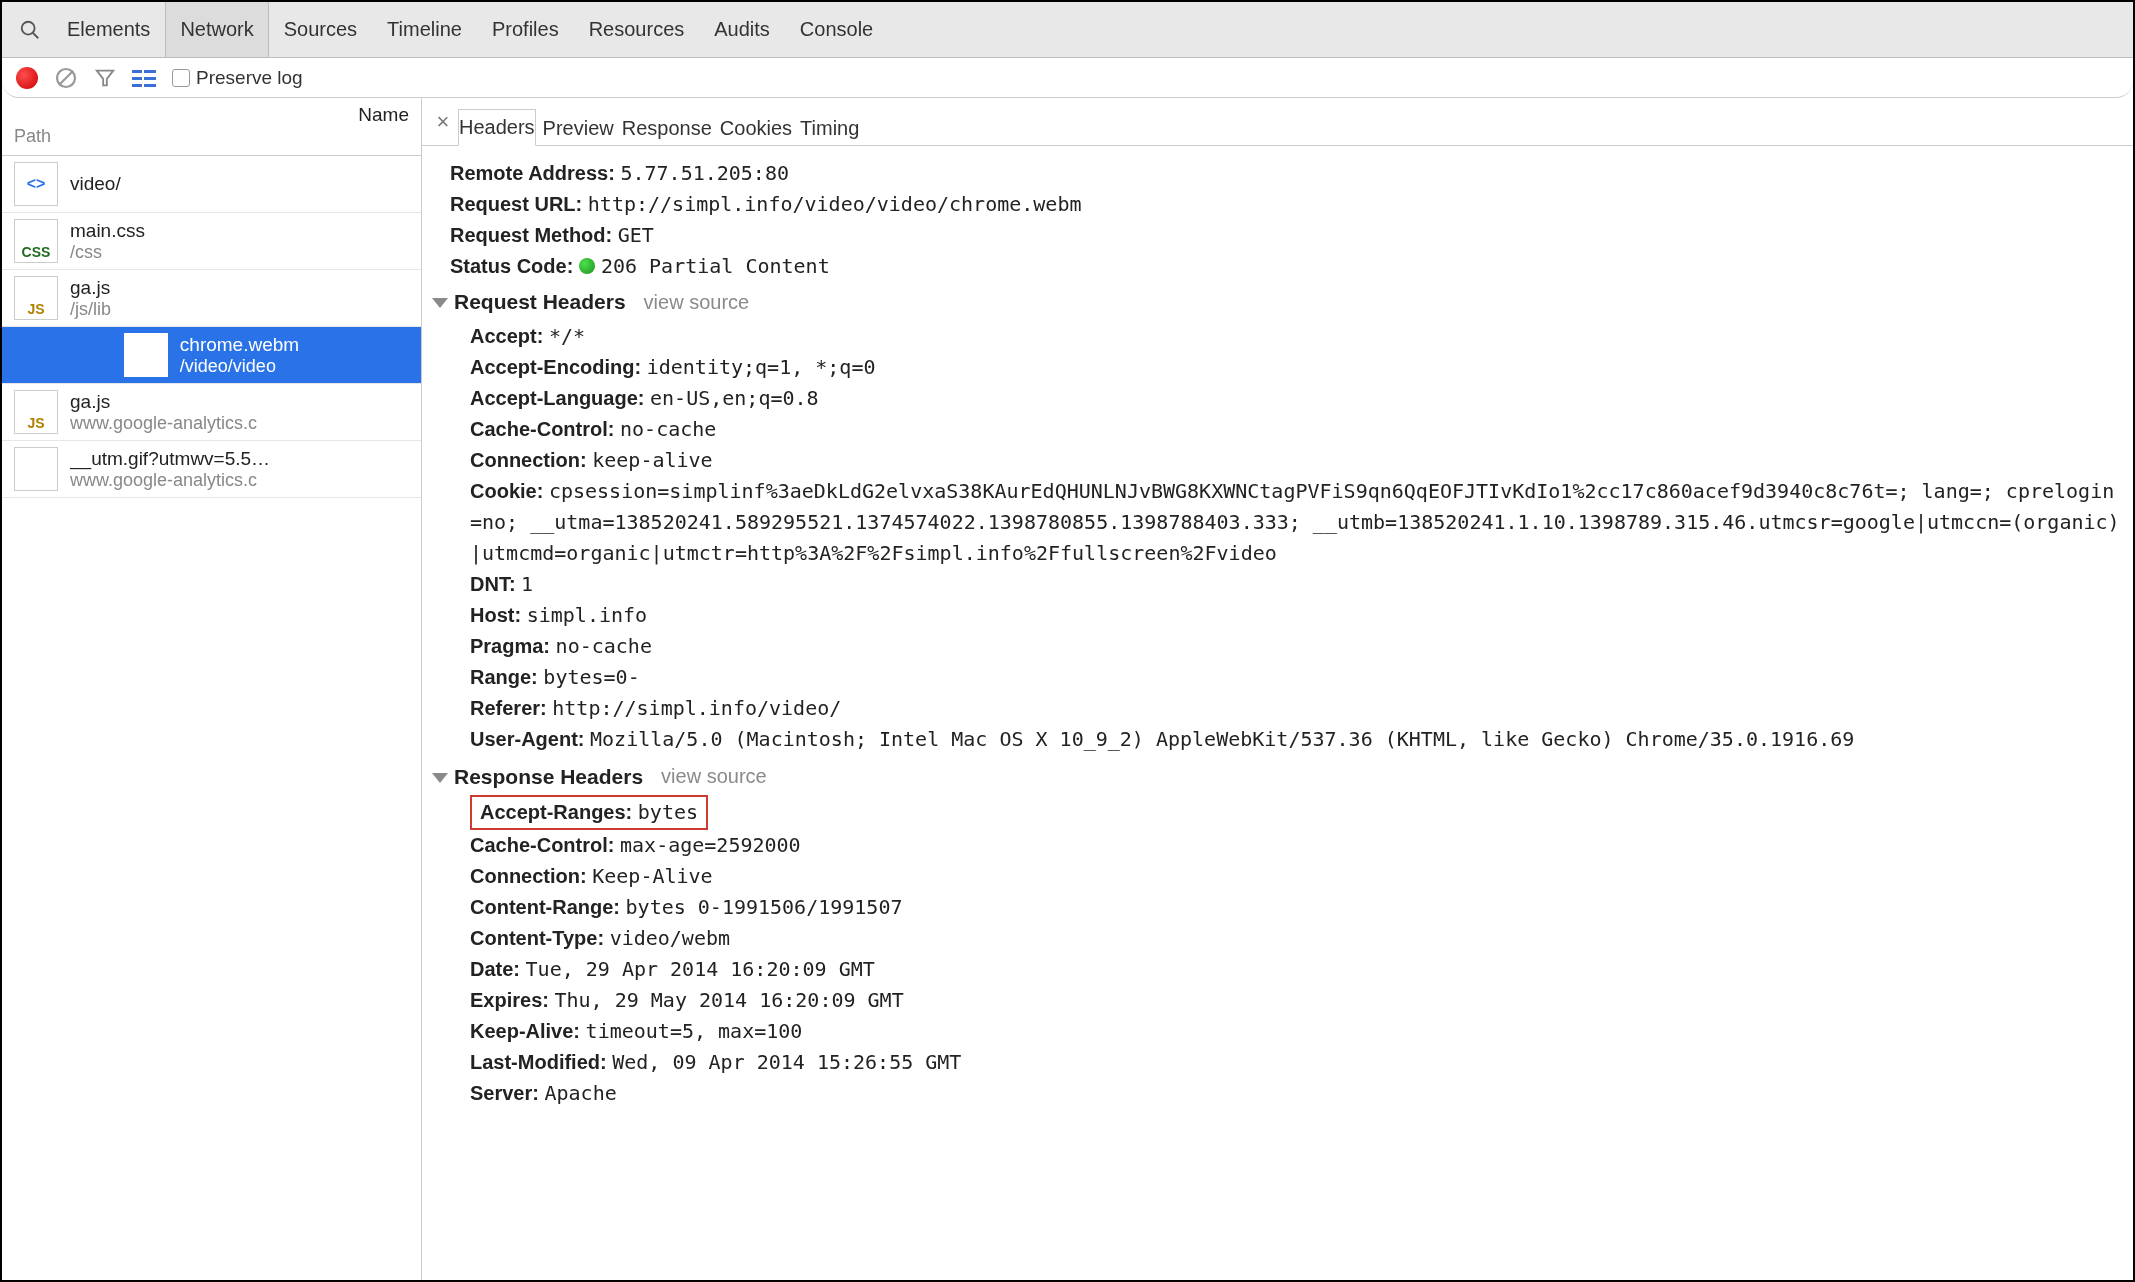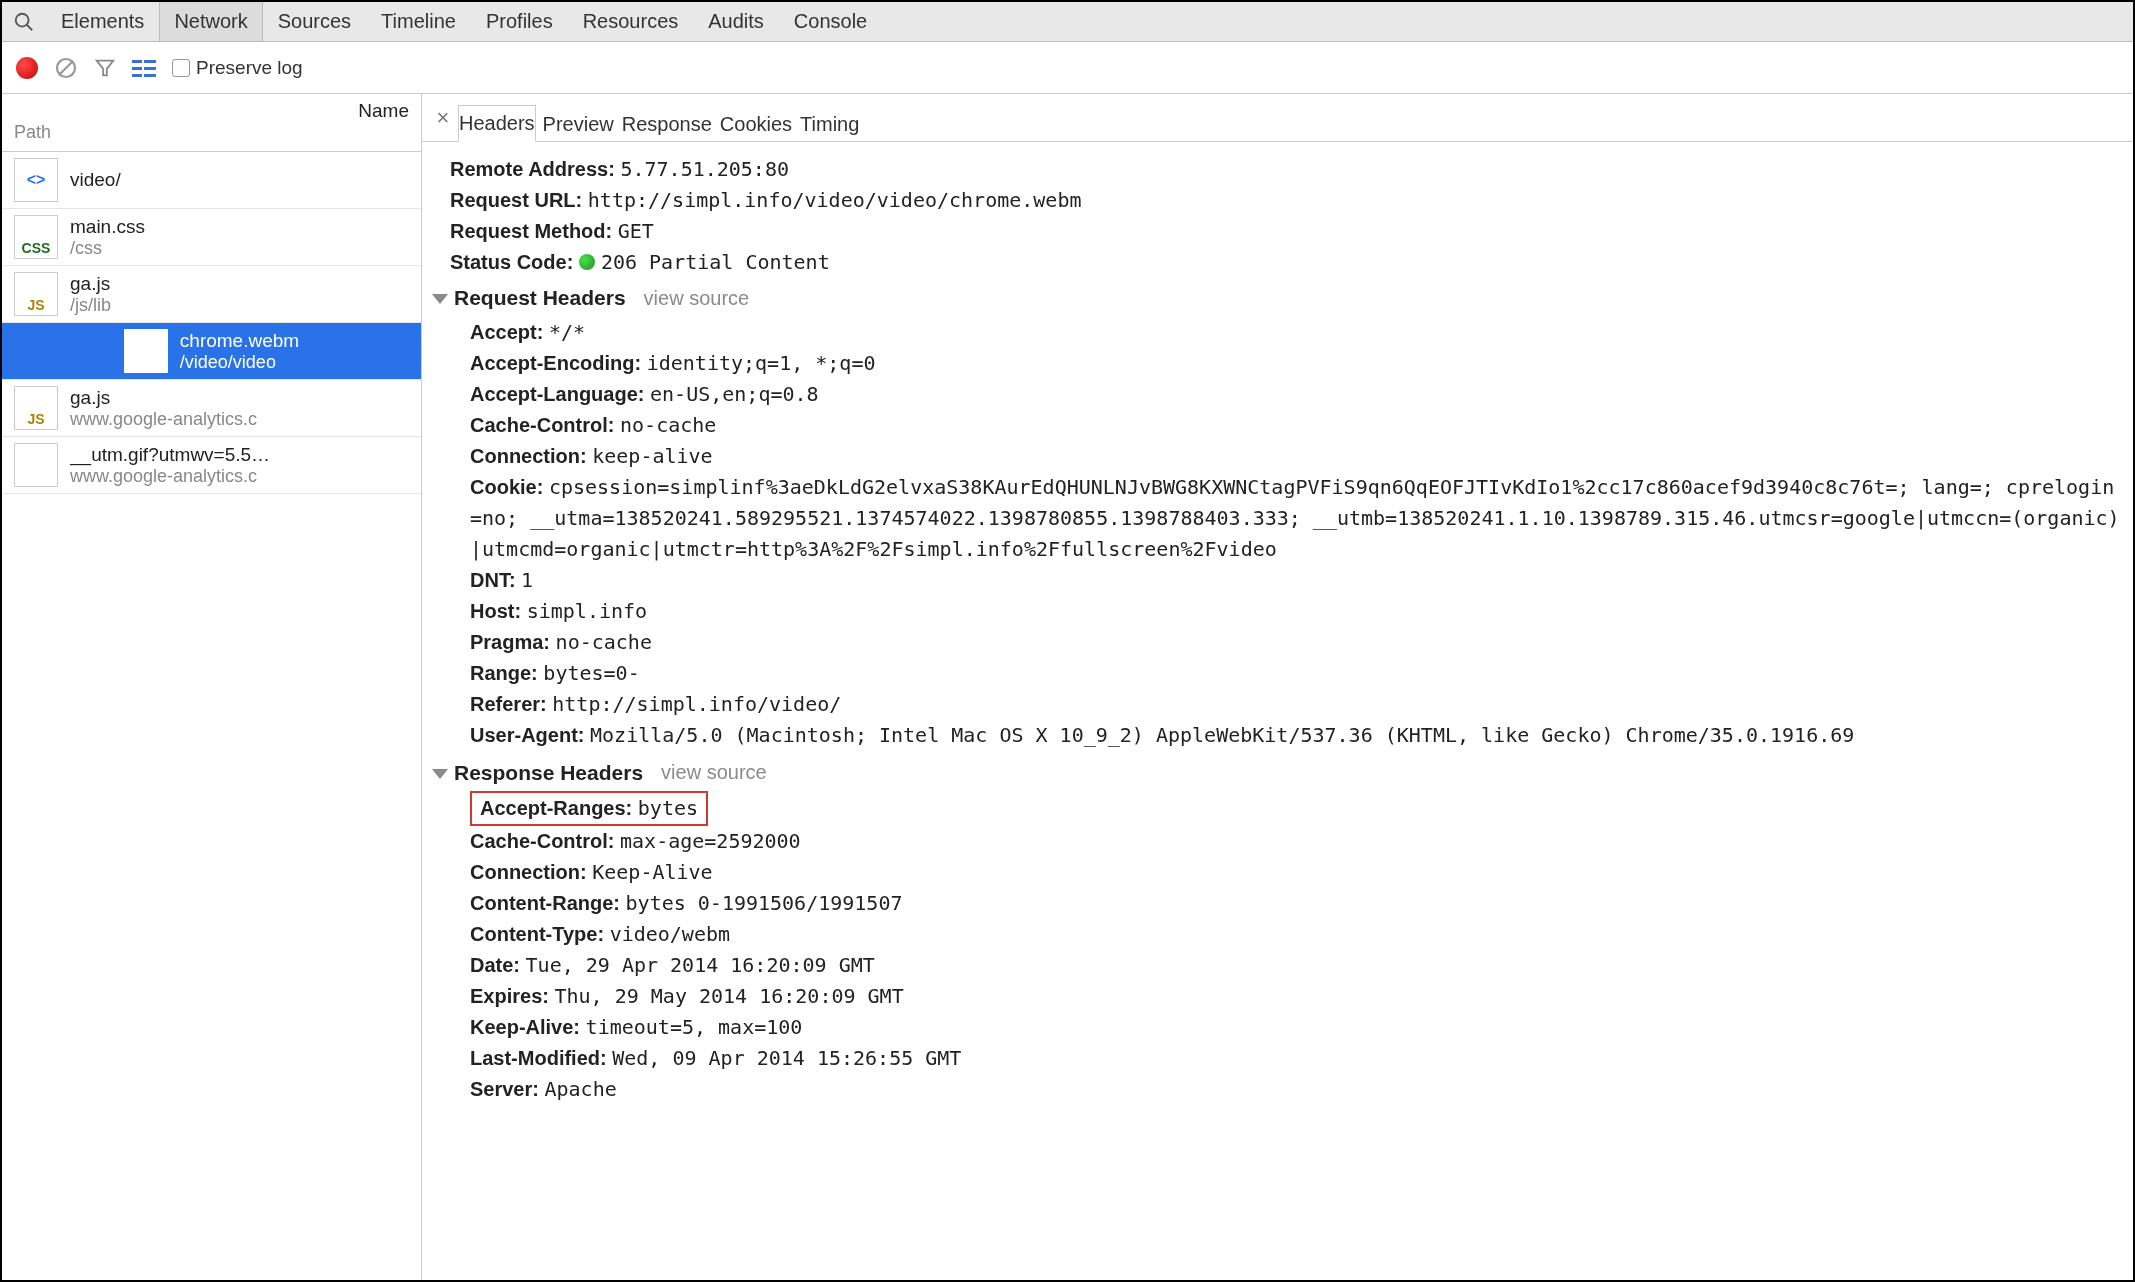--- a/index.html
+++ b/index.html
@@ -10,25 +10,26 @@
     background: #fff;
     width: 2135px;
     height: 1282px;
     border: 2px solid #000;
     overflow: hidden;
   }
   .mono { font-family: Menlo, Consolas, monospace; }
 
   
   .tabbar {
-    height: 40px;
+    height: 56px;
     background: #e8e8e8;
     border-bottom: 1px solid #bcbcbc;
     display: flex;
     align-items: stretch;
+    padding-left: 6px;
   }
   .tabbar .search-btn {
     width: 44px; display:flex; align-items:center; justify-content:center;
     color:#555;
   }
   .tabbar .tab {
     padding: 0 14px;
     display:flex; align-items:center;
     color:#333;
     font-size: 20px;
@@ -37,27 +38,28 @@
     cursor:default;
   }
   .tabbar .tab.active {
     background:#dcdcdc;
     border-left:1px solid #bcbcbc;
     border-right:1px solid #bcbcbc;
   }
 
   
   .toolbar {
-    height: 52px;
+    height: 40px;
     background:#fff;
     border-bottom: 1px solid #ccc;
     display:flex;
     align-items:center;
     gap: 16px;
     padding-left: 14px;
+    border-radius: 17px;
   }
   .rec-dot {
     width:22px;height:22px;border-radius:50%;
     background: radial-gradient(circle at 35% 35%, #ff4d4d, #cc0000);
   }
   .toolbar svg { display:block; }
   .toolbar .ico { color:#888; }
   .toolbar .ico.blue { color:#3b6fd6; }
   .preserve {
     display:flex;align-items:center;gap:6px;color:#333;font-size:19px;

